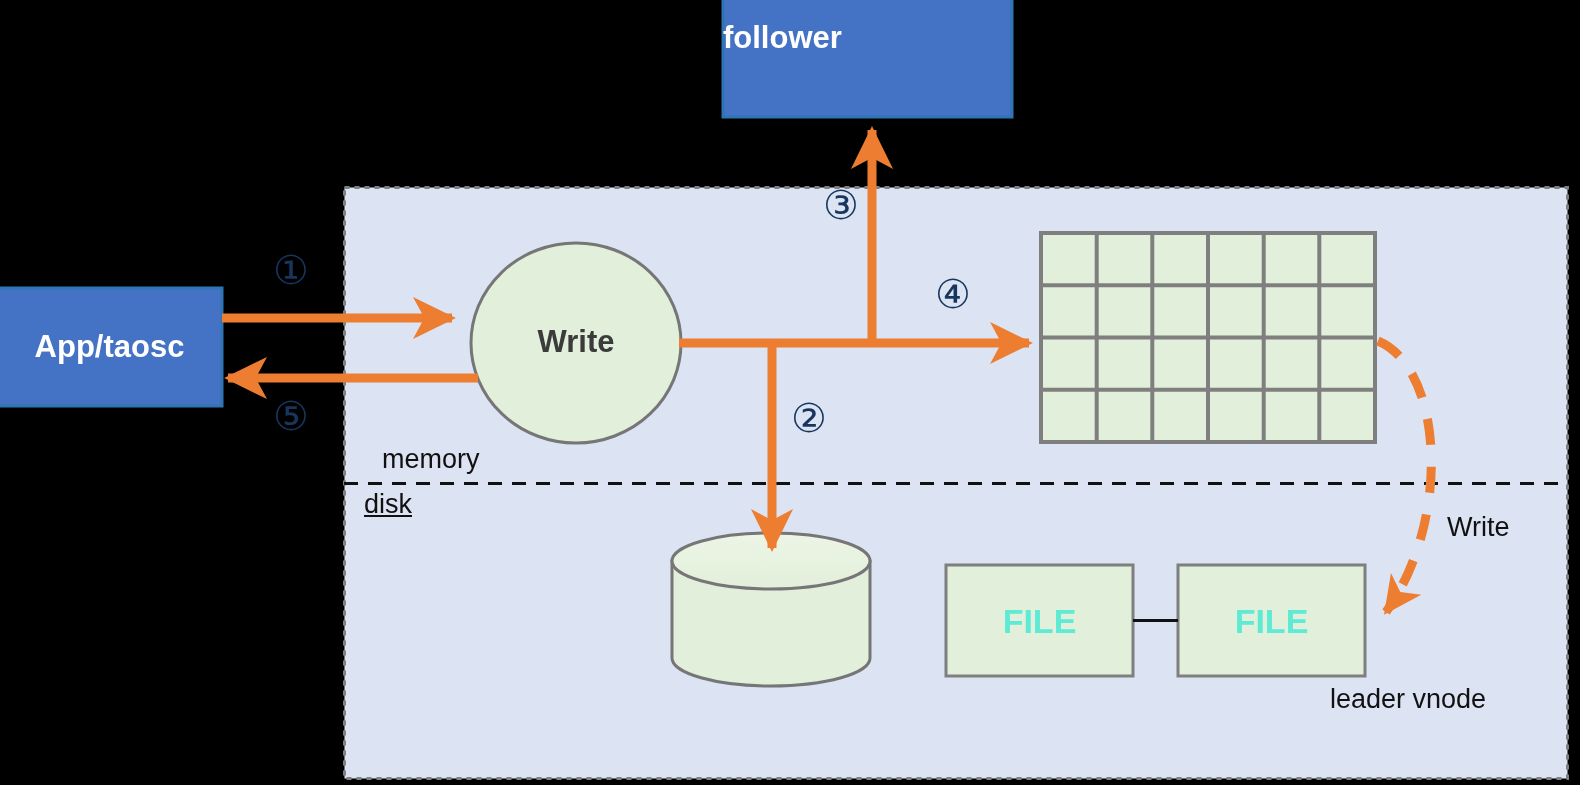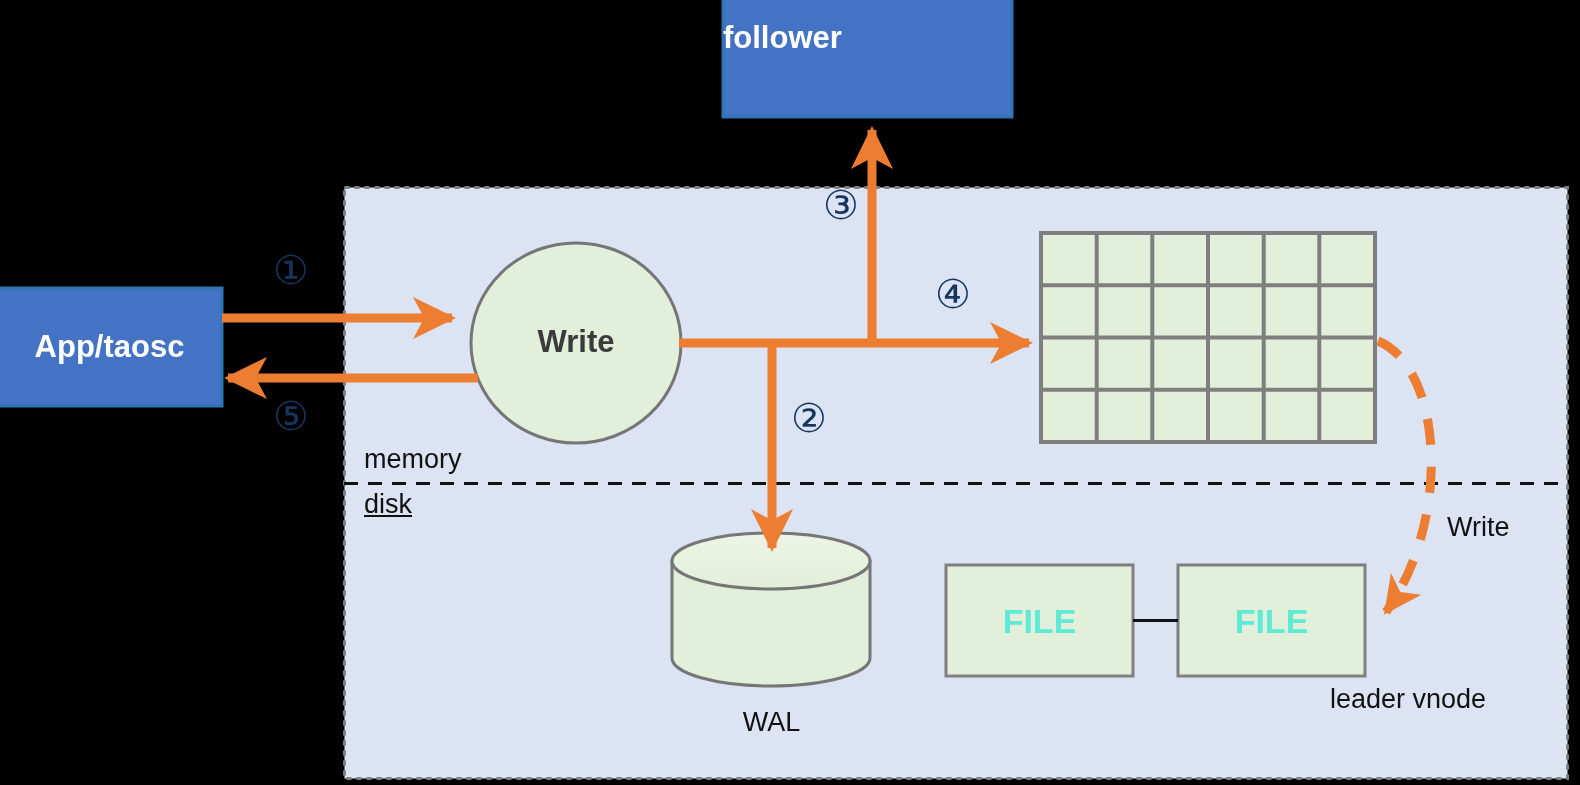--- a/index.html
+++ b/index.html
@@ -101,24 +101,23 @@
 
   <div class="lbl box-text" style="left:-3px;top:328px;width:225px;">App/taosc</div>
 
   <div class="lbl follower-text" style="left:723px;top:18px;width:289px;">follower</div>
 
   <div class="lbl write-text" style="left:471px;top:324px;width:210px;">Write</div>
 
   <div class="lbl file-text" style="left:946px;top:602px;width:187px;">FILE</div>
   <div class="lbl file-text" style="left:1178px;top:602px;width:187px;">FILE</div>
 
-  <div class="lbl plain" style="left:364px;top:444px;">memory</div>
+  <div class="lbl plain" style="left:382px;top:444px;">memory</div>
   <div class="lbl plain" style="left:364px;top:489px;text-decoration:underline;">disk</div>
 
-  <div class="lbl plain" style="left:672px;top:707px;width:199px;text-align:center;">WAL</div>
 
   <div class="lbl plain" style="left:1447px;top:512px;">Write</div>
 
   <div class="lbl plain" style="left:1330px;top:684px;">leader vnode</div>
 
   <div class="lbl step-num" style="left:270px;top:250px;width:42px;font-size:40px;">①</div>
   <div class="lbl step-num" style="left:788px;top:398px;width:42px;font-size:40px;">②</div>
   <div class="lbl step-num" style="left:820px;top:185px;width:42px;font-size:40px;">③</div>
   <div class="lbl step-num" style="left:932px;top:274px;width:42px;font-size:40px;">④</div>
   <div class="lbl step-num" style="left:270px;top:396px;width:42px;font-size:40px;">⑤</div>

